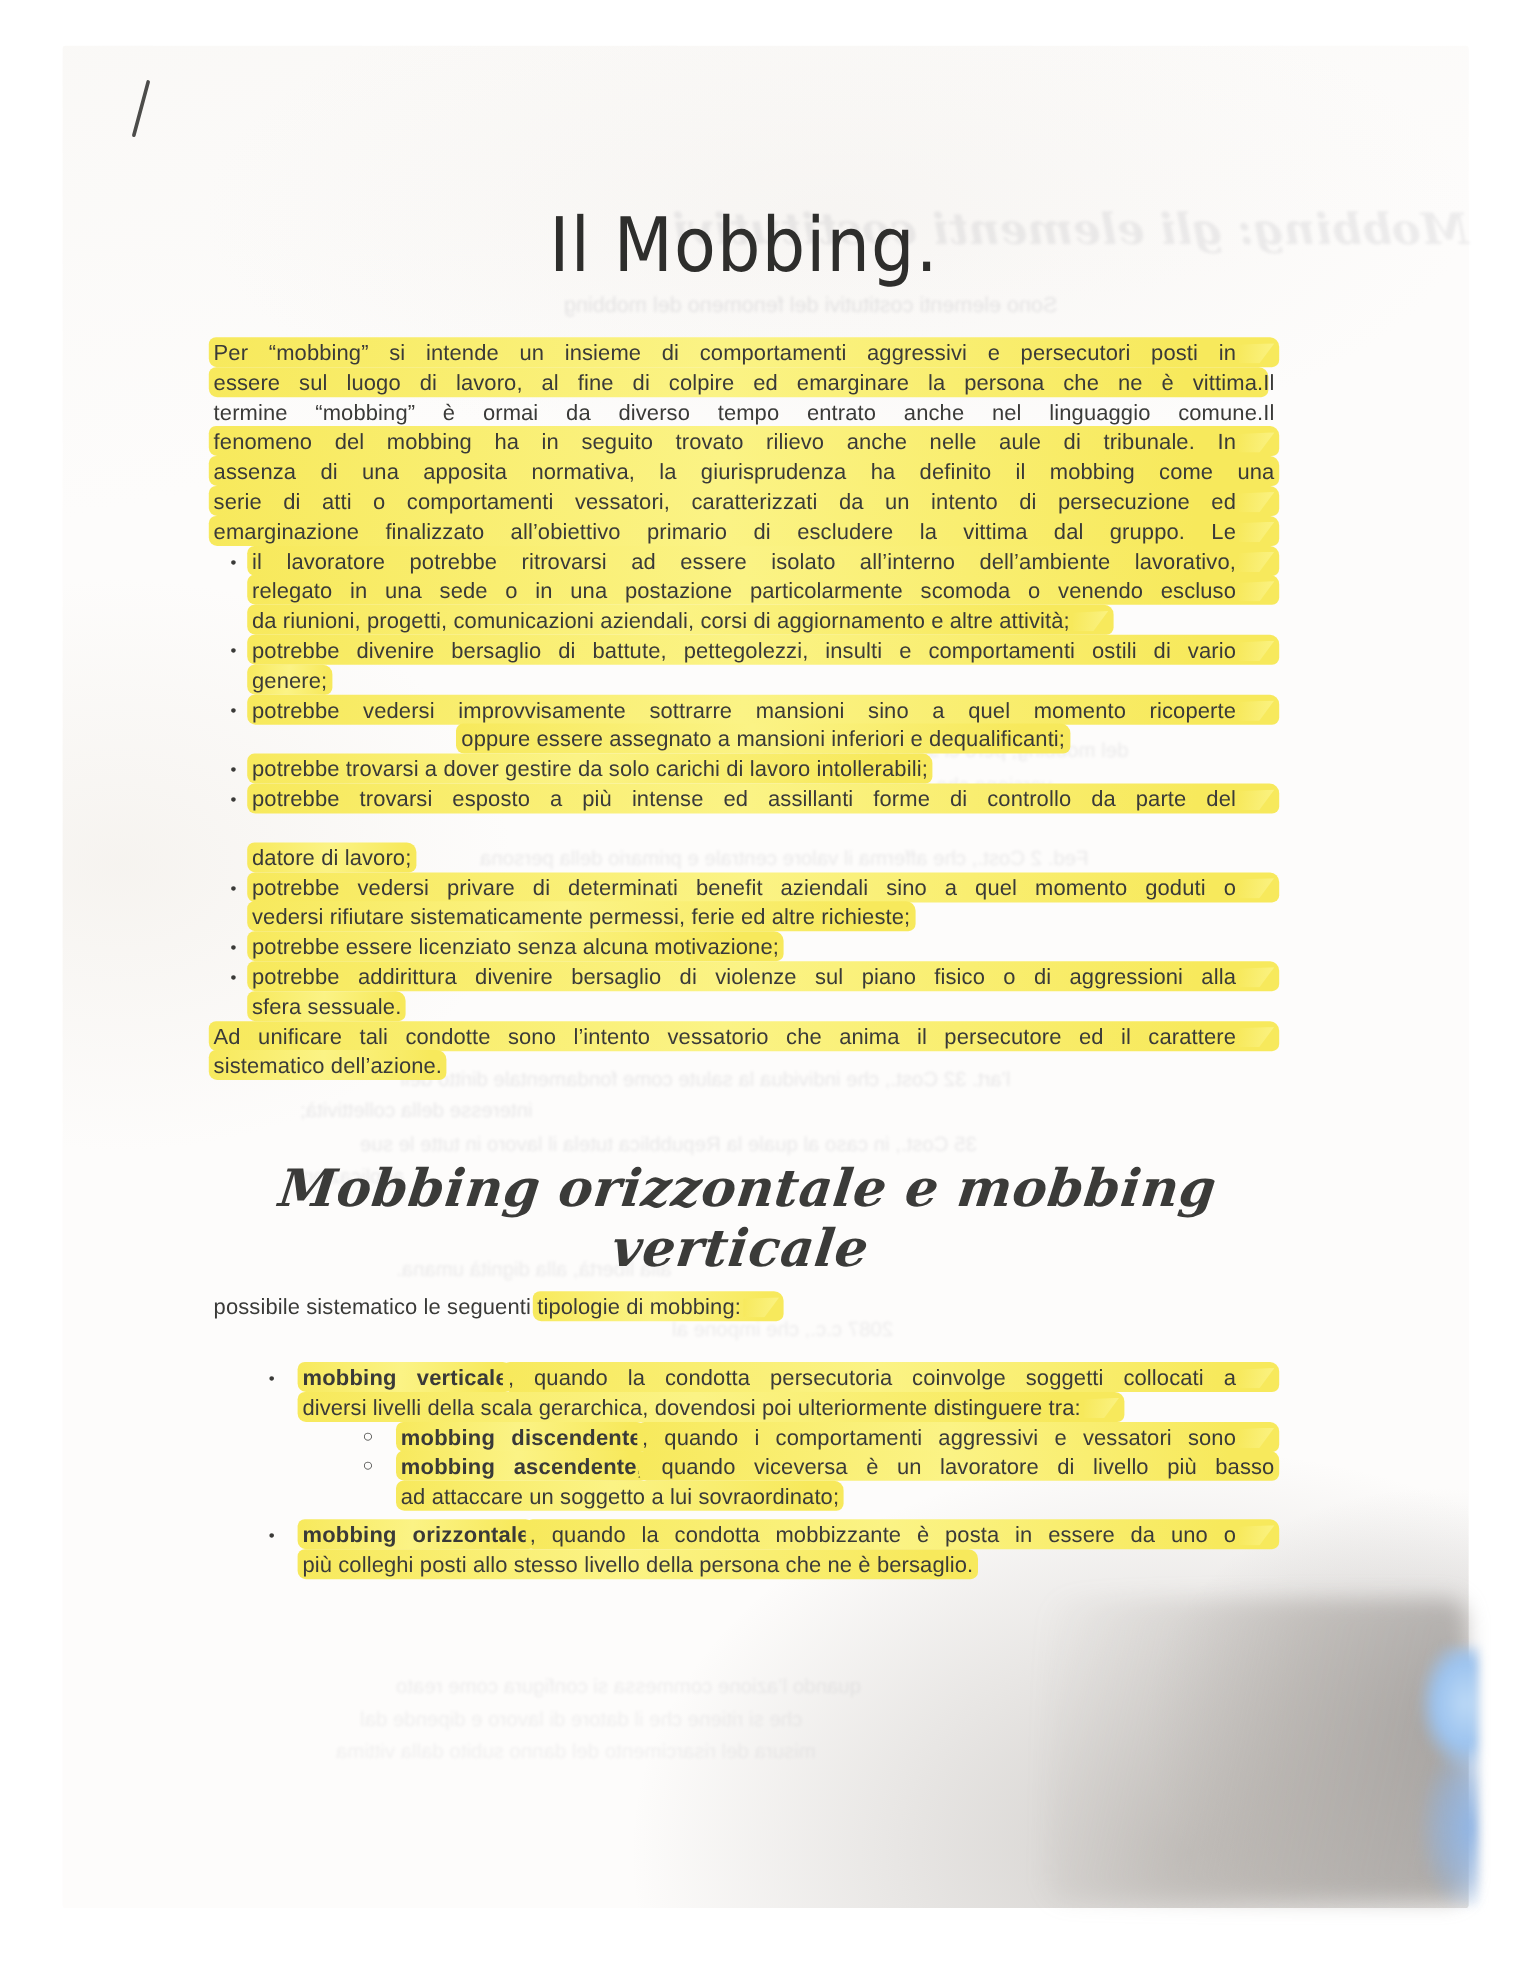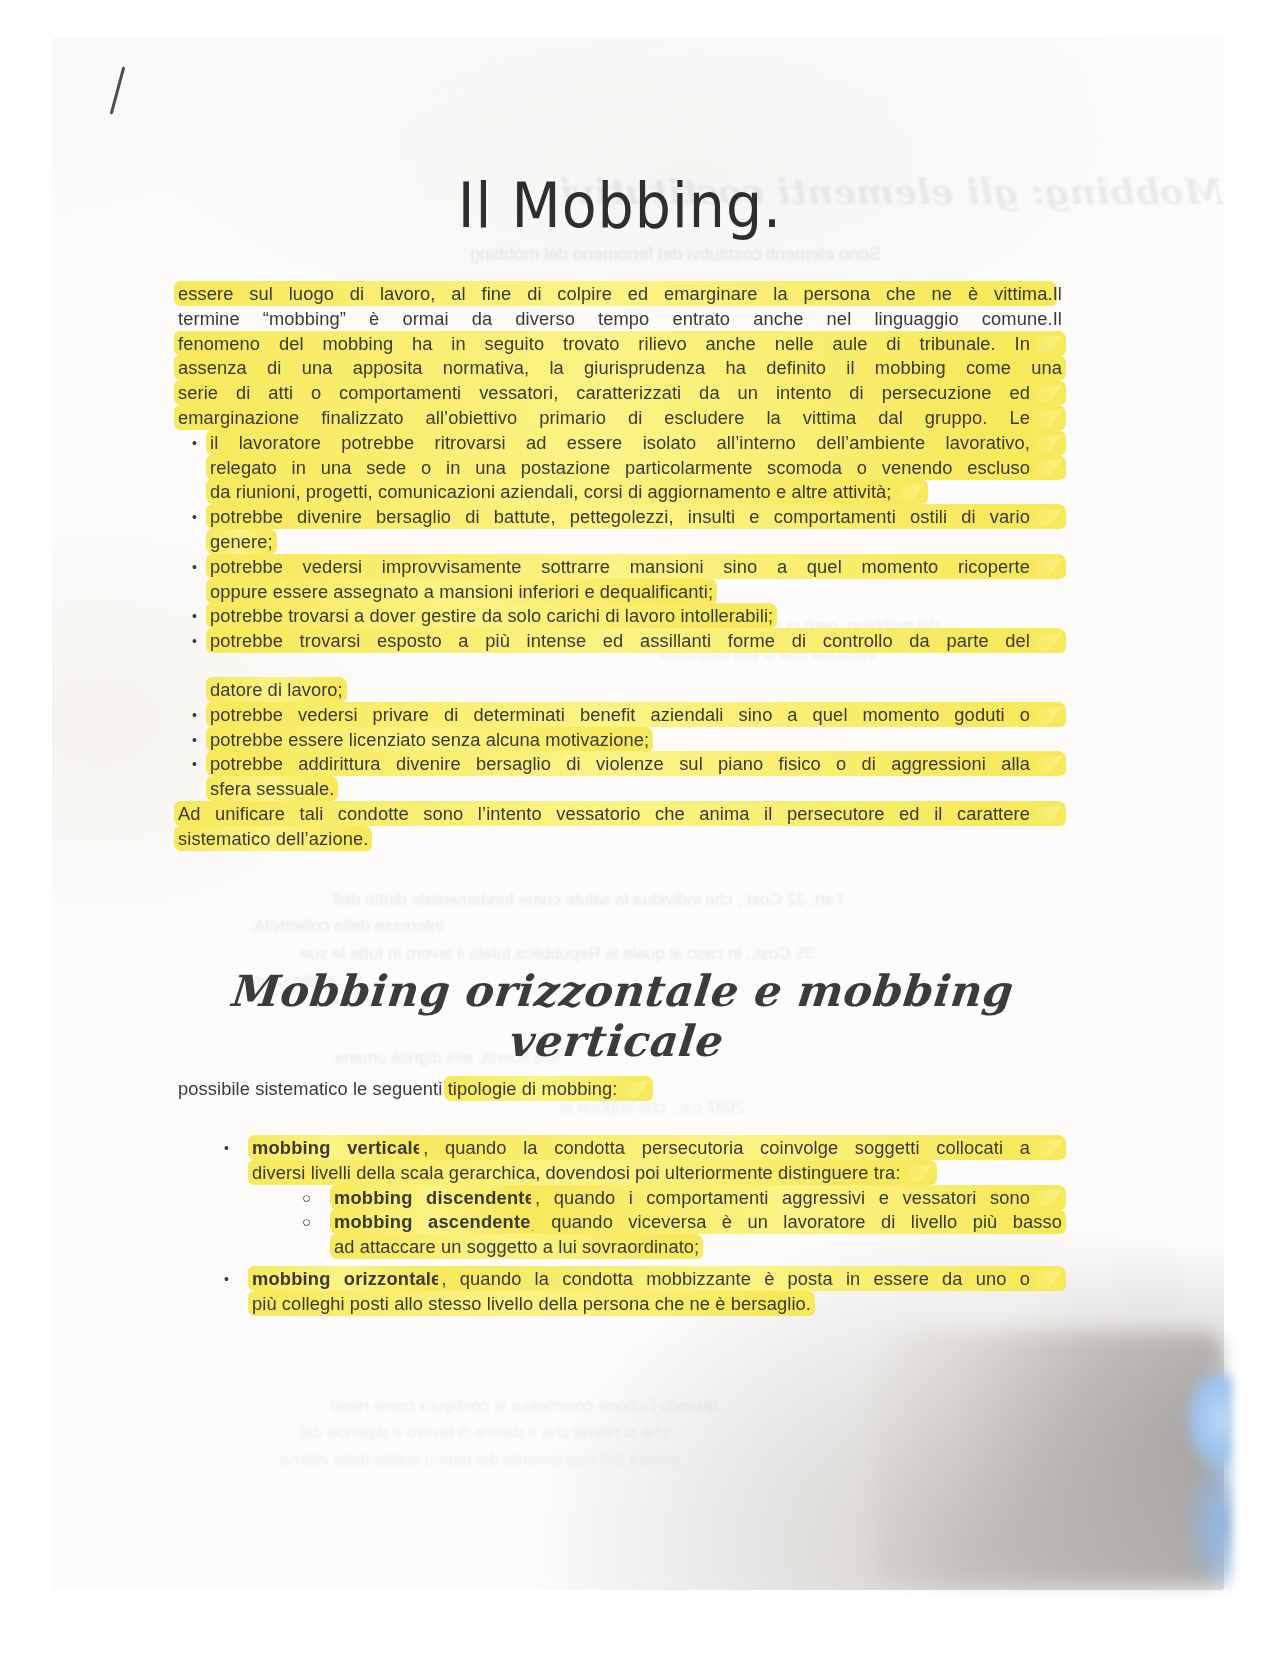--- a/index.html
+++ b/index.html
@@ -119,37 +119,39 @@
     <div class="bleed" style="left: 330px; top: 1048px; font-size: 17px; opacity: 0.14;">alla libertà, alla dignità umana.</div>
     <div class="bleed" style="left: 560px; top: 1098px; font-size: 17px; opacity: 0.13;">2087 c.c., che impone al</div>
     <div class="bleed" style="left: 330px; top: 1396px; font-size: 17px; opacity: 0.12;">quando l’azione commessa si configura come reato</div>
     <div class="bleed" style="left: 300px; top: 1423px; font-size: 17px; opacity: 0.11;">che si ritiene che il datore di lavoro e dipende dal</div>
     <div class="bleed" style="left: 280px; top: 1450px; font-size: 17px; opacity: 0.1;">misura del risarcimento del danno subito dalla vittima</div>
   </div>
 
 <div class="doc-title">Il Mobbing.</div>
 
 <div id="flow1" class="flow">
+    <div class="tline j" style="padding-left: 0px;"><span class="hl">Per “mobbing” si intende un insieme di comportamenti aggressivi e persecutori posti in<span class="tail"></span></span></div>
     <div class="tline j" style="padding-left: 0px;"><span class="hl">essere sul luogo di lavoro, al fine di colpire ed emarginare la persona che ne è vittima.</span><span class="hl2"> Il</span></div>
     <div class="tline j" style="padding-left: 0px;"><span>termine “mobbing” è ormai da diverso tempo entrato anche nel linguaggio comune.</span><span class="hl2"> Il</span></div>
     <div class="tline j" style="padding-left: 0px;"><span class="hl">fenomeno del mobbing ha in seguito trovato rilievo anche nelle aule di tribunale. In<span class="tail"></span></span></div>
     <div class="tline j" style="padding-left: 0px;"><span class="hl">assenza di una apposita normativa, la giurisprudenza ha definito il mobbing come una</span></div>
     <div class="tline j" style="padding-left: 0px;"><span class="hl">serie di atti o comportamenti vessatori, caratterizzati da un intento di persecuzione ed<span class="tail"></span></span></div>
     <div class="tline j" style="padding-left: 0px;"><span class="hl">emarginazione finalizzato all’obiettivo primario di escludere la vittima dal gruppo. Le<span class="tail"></span></span></div>
     <div class="tline j" style="padding-left: 32px;"><span class="marker m1" style="left: 14px;">•</span><span class="hl">il lavoratore potrebbe ritrovarsi ad essere isolato all’interno dell’ambiente lavorativo,<span class="tail"></span></span></div>
     <div class="tline j" style="padding-left: 32px;"><span class="hl">relegato in una sede o in una postazione particolarmente scomoda o venendo escluso<span class="tail"></span></span></div>
     <div class="tline" style="padding-left: 32px;"><span class="hl">da riunioni, progetti, comunicazioni aziendali, corsi di aggiornamento e altre attività;<span class="tail"></span></span></div>
     <div class="tline j" style="padding-left: 32px;"><span class="marker m1" style="left: 14px;">•</span><span class="hl">potrebbe divenire bersaglio di battute, pettegolezzi, insulti e comportamenti ostili di vario<span class="tail"></span></span></div>
     <div class="tline" style="padding-left: 32px;"><span class="hl">genere;</span></div>
     <div class="tline j" style="padding-left: 32px;"><span class="marker m1" style="left: 14px;">•</span><span class="hl">potrebbe vedersi improvvisamente sottrarre mansioni sino a quel momento ricoperte<span class="tail"></span></span></div>
-    <div class="tline" style="padding-left: 32px;"><span class="hl">oppure essere assegnato a mansioni inferiori e dequalificanti;</span></div>
+    <div class="tline" style="padding-left: 32px; text-align: center;"><span class="hl">oppure essere assegnato a mansioni inferiori e dequalificanti;</span></div>
     <div class="tline" style="padding-left: 32px;"><span class="marker m1" style="left: 14px;">•</span><span class="hl">potrebbe trovarsi a dover gestire da solo carichi di lavoro intollerabili;</span></div>
     <div class="tline j" style="padding-left: 32px;"><span class="marker m1" style="left: 14px;">•</span><span class="hl">potrebbe trovarsi esposto a più intense ed assillanti forme di controllo da parte del<span class="tail"></span></span></div>
     <div class="tline" style="padding-left: 32px; margin-top: 24px;"><span class="hl">datore di lavoro;</span></div>
     <div class="tline j" style="padding-left: 32px;"><span class="marker m1" style="left: 14px;">•</span><span class="hl">potrebbe vedersi privare di determinati benefit aziendali sino a quel momento goduti o<span class="tail"></span></span></div>
+    <div class="tline" style="padding-left: 32px;"><span class="hl">vedersi rifiutare sistematicamente permessi, ferie ed altre richieste;</span></div>
     <div class="tline" style="padding-left: 32px;"><span class="marker m1" style="left: 14px;">•</span><span class="hl">potrebbe essere licenziato senza alcuna motivazione;</span></div>
     <div class="tline j" style="padding-left: 32px;"><span class="marker m1" style="left: 14px;">•</span><span class="hl">potrebbe addirittura divenire bersaglio di violenze sul piano fisico o di aggressioni alla<span class="tail"></span></span></div>
     <div class="tline" style="padding-left: 32px;"><span class="hl">sfera sessuale.</span></div>
     <div class="tline j" style="padding-left: 0px;"><span class="hl">Ad unificare tali condotte sono l’intento vessatorio che anima il persecutore ed il carattere<span class="tail"></span></span></div>
     <div class="tline" style="padding-left: 0px;"><span class="hl">sistematico dell’azione.</span></div>
   </div>
 
 <div class="doc-heading2">Mobbing orizzontale e mobbing verticale</div>
 
 <div id="flow2" class="flow">

